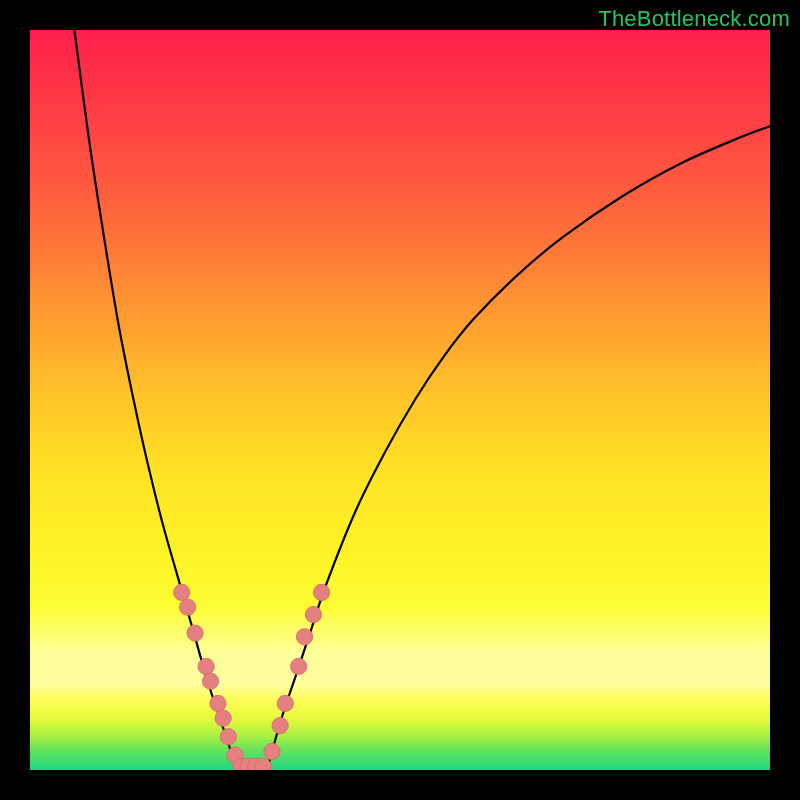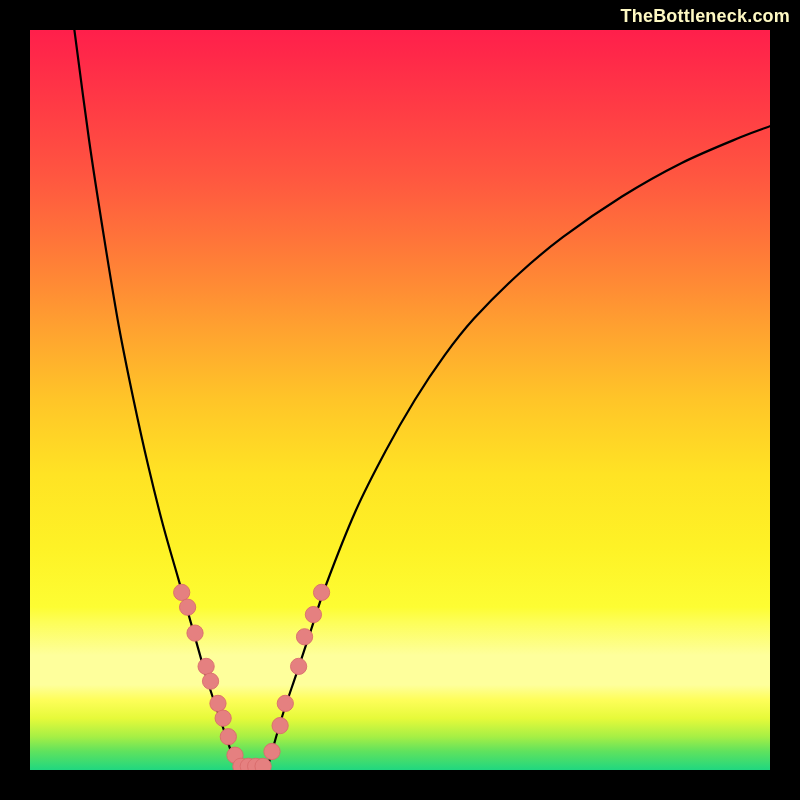--- a/index.html
+++ b/index.html
@@ -27,23 +27,23 @@
   }
   .gradient {
     position: absolute;
     left: 0; top: 0;
     width: 100%; height: 100%;
   }
   .watermark {
     position: absolute;
     top: 6px;
     right: 10px;
-    color: #fef9c3;
-    font-size: 18px;
-    font-weight: 700;
+    color: #22c55e;
+    font-size: 22px;
+    font-weight: 400;
     letter-spacing: 0.2px;
     user-select: none;
   }
   svg.curve {
     position: absolute;
     left: 0; top: 0;
     width: 100%; height: 100%;
   }
 </style>
 </head>

